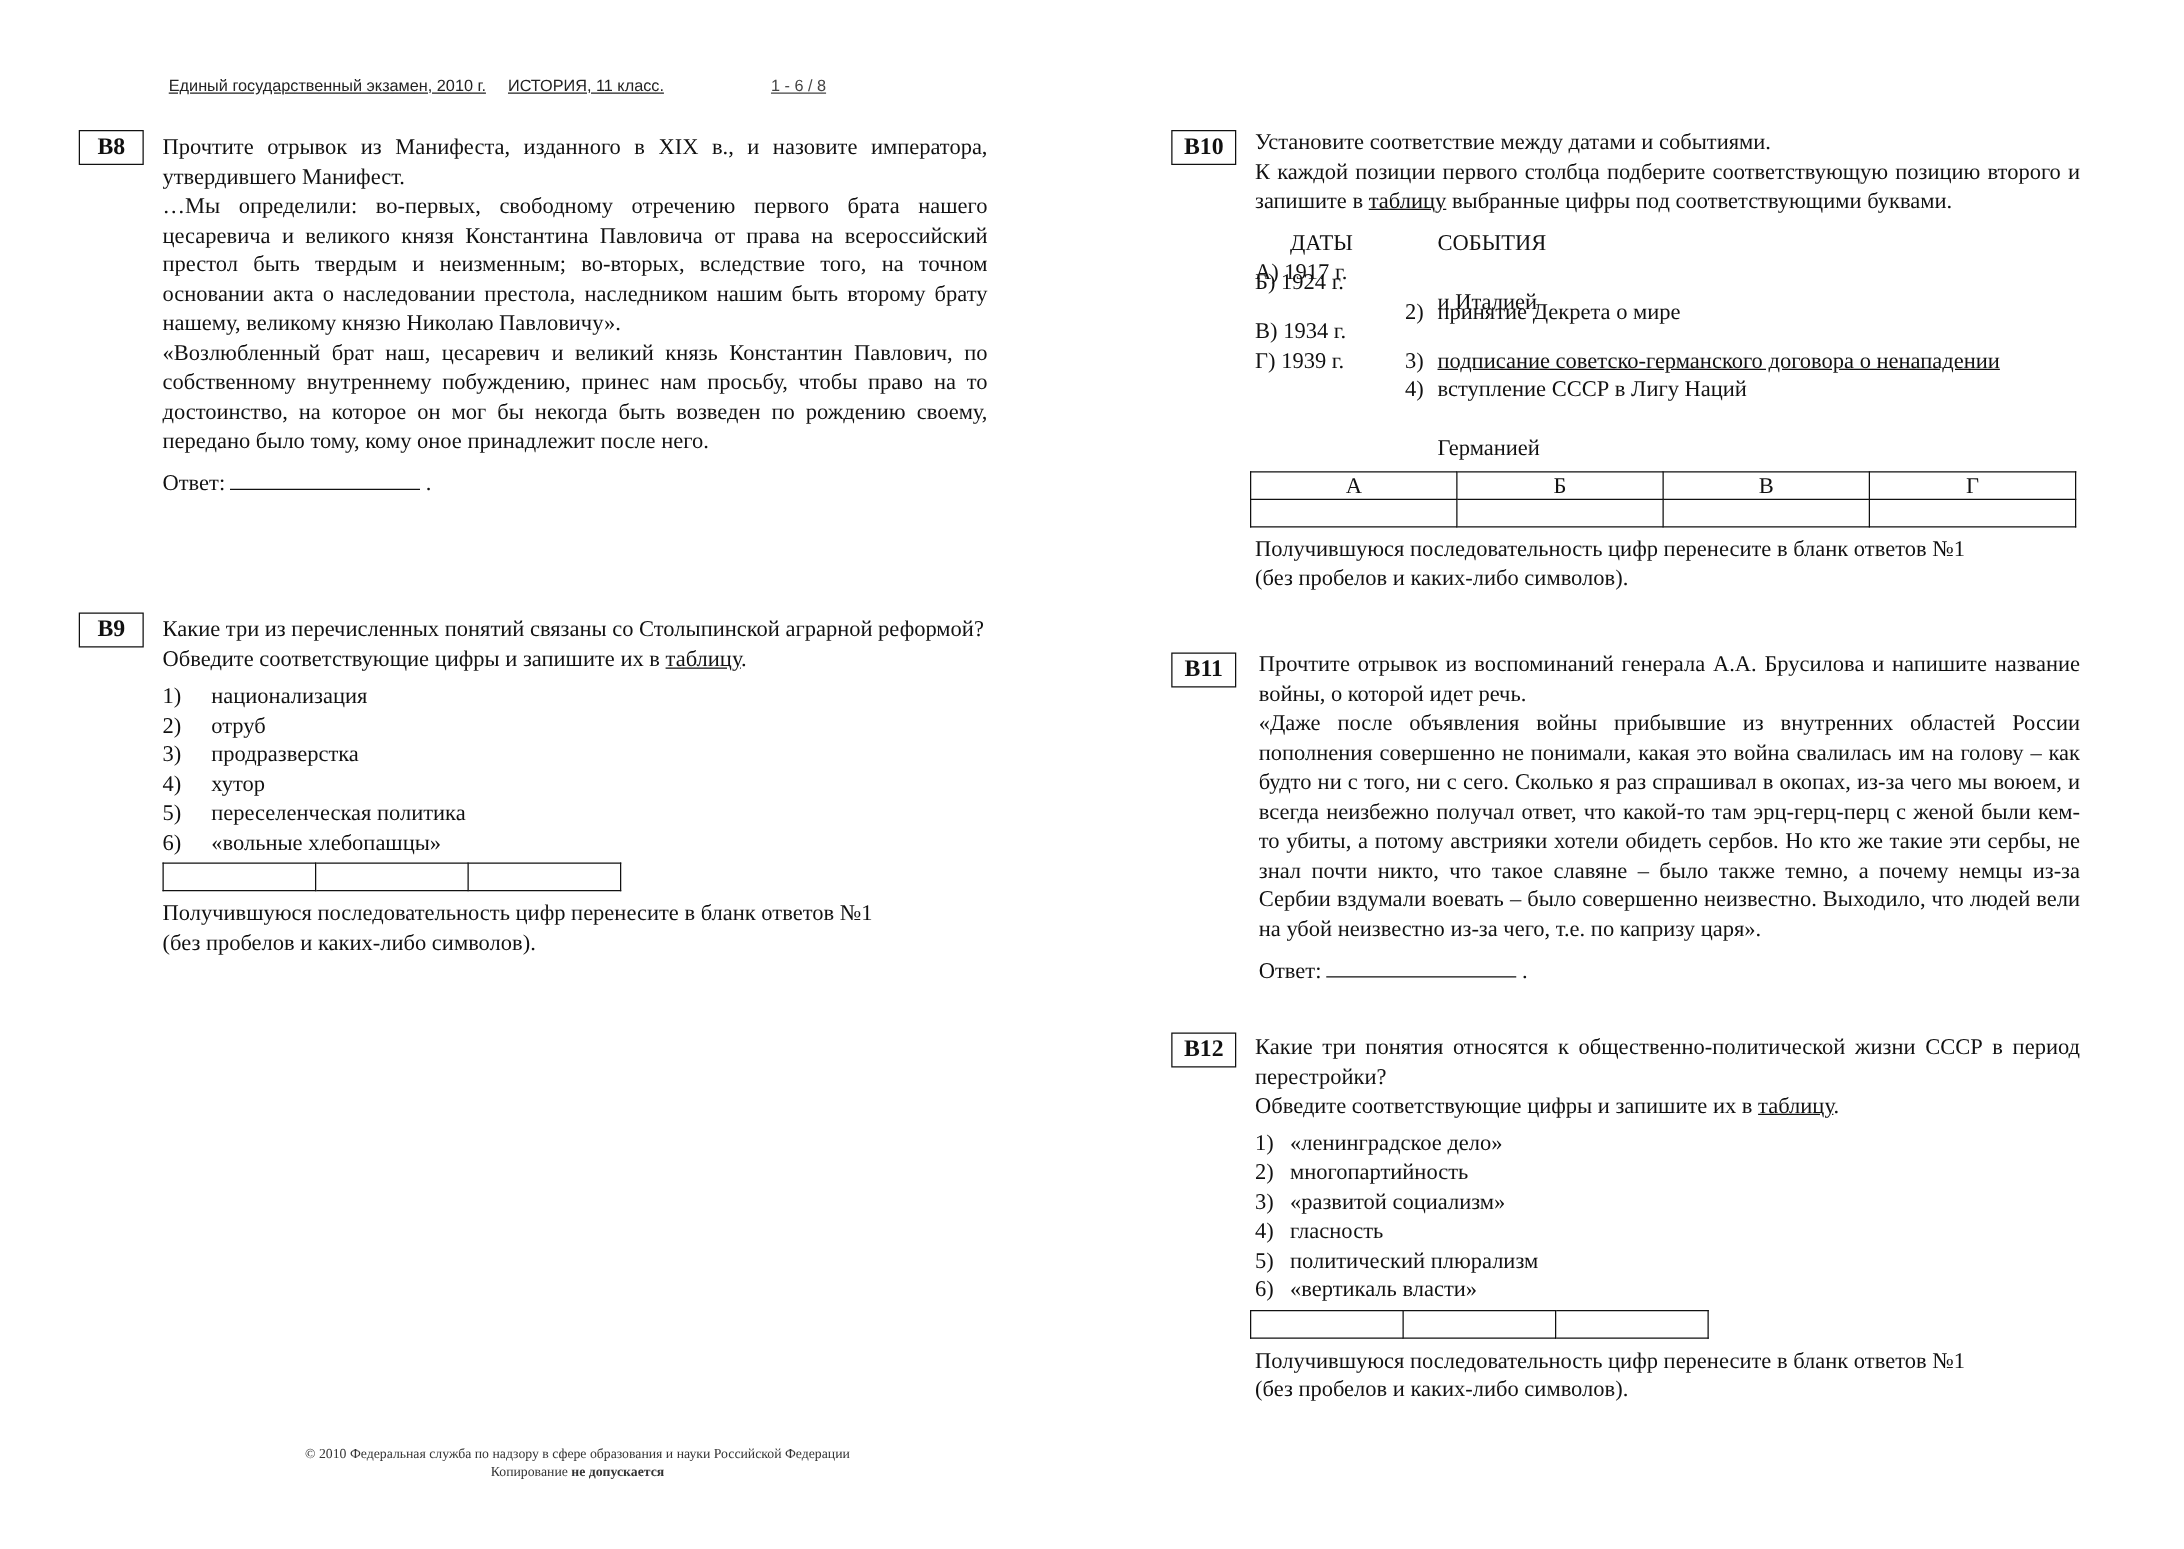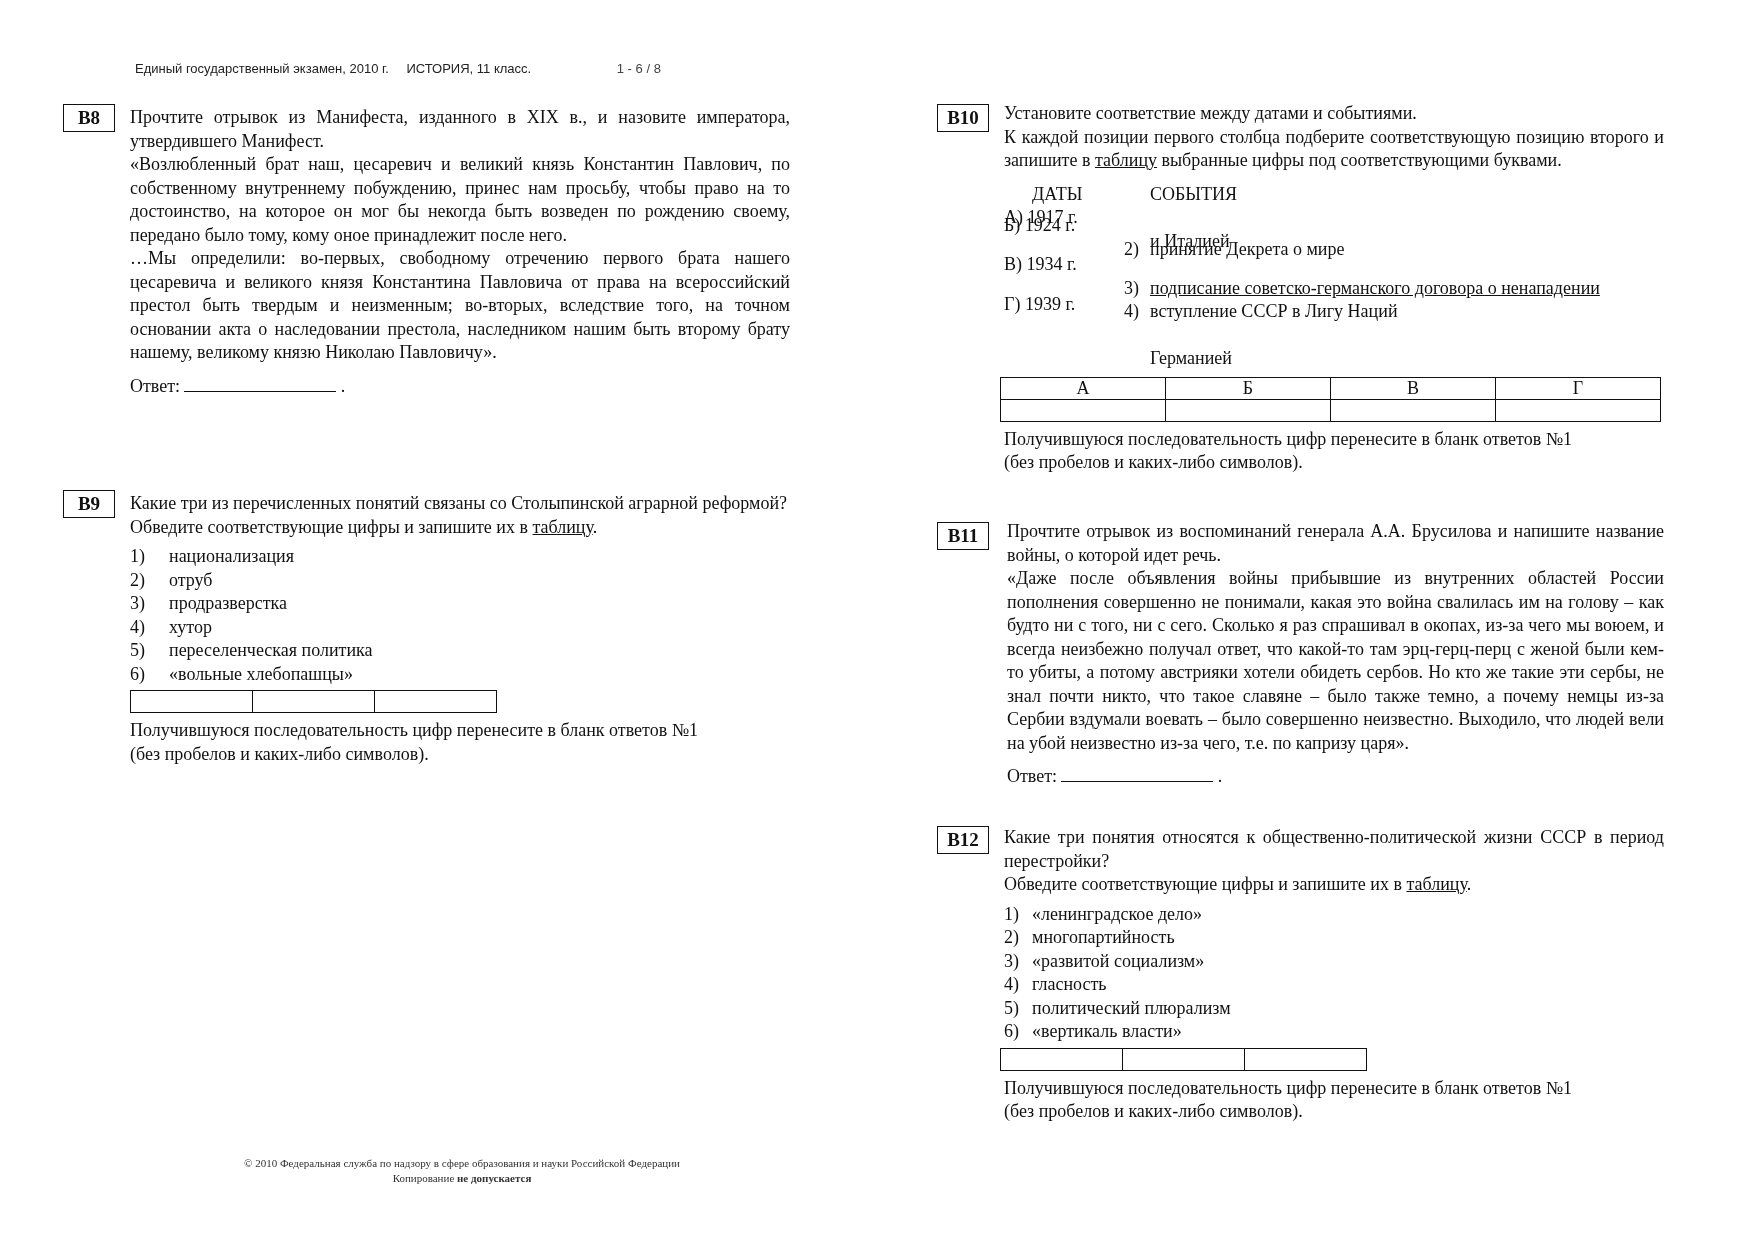--- a/index.html
+++ b/index.html
@@ -6,21 +6,21 @@
   body {
     width: 1747px; height: 1239px;
     background: #ffffff; color: #111;
     font-family: "Liberation Serif", serif;
     position: relative; overflow: hidden;
   }
   .header {
     position: absolute; left: 135px; top: 61px;
     font-family: "Liberation Sans", sans-serif; font-size: 13px; color: #222;
   }
-  .header span { display: inline-block; }
+  .header span { display: inline-block; text-decoration: underline; }
   .header .h-exam { margin-right: 14px; }
   .header .h-subj { margin-right: 82px; }
   .page-num { font-family: "Liberation Sans", sans-serif; font-size: 13px; color: #444; }
 
   .col { position: absolute; font-size: 18px; line-height: 23.5px; }
   .col-left { left: 130px; width: 660px; }
   .col-right { left: 1004px; width: 660px; }
 
   .task { position: absolute; }
   .task-label {
@@ -63,22 +63,22 @@
 <div class="header">
   <span class="h-exam">Единый государственный экзамен, 2010 г.</span>
   <span class="h-subj">ИСТОРИЯ,  11  класс.</span>
   <span class="page-num">1 - 6 / 8</span>
 </div>
 
 <div class="task" style="left:0;top:0;">
   <div class="task-label" style="left:63px;top:104px;">B8</div>
   <div class="col col-left" style="top:106px;">
     <p class="p">Прочтите отрывок из Манифеста, изданного в XIX в., и назовите императора, утвердившего Манифест.</p>
+    <p class="p">…Мы определили: во-первых, свободному отречению первого брата нашего цесаревича и великого князя Константина Павловича от права на всероссийский престол быть твердым и неизменным; во-вторых, вследствие того, на точном основании акта о наследовании престола, наследником нашим быть второму брату нашему, великому князю Николаю Павловичу».</p>
     <p class="p">«Возлюбленный брат наш, цесаревич и великий князь Константин Павлович, по собственному внутреннему побуждению, принес нам просьбу, чтобы право на то достоинство, на которое он мог бы некогда быть возведен по рождению своему, передано было тому, кому оное принадлежит после него.</p>
-    <p class="p">…Мы определили: во-первых, свободному отречению первого брата нашего цесаревича и великого князя Константина Павловича от права на всероссийский престол быть твердым и неизменным; во-вторых, вследствие того, на точном основании акта о наследовании престола, наследником нашим быть второму брату нашему, великому князю Николаю Павловичу».</p>
     <div class="answer-line">
       <span>Ответ:</span><span class="blank"></span>
       <span>.</span>
     </div>
   </div>
 </div>
 
 <div class="task" style="left:0;top:0;">
   <div class="task-label" style="left:63px;top:490px;">B9</div>
   <div class="col col-left" style="top:492px;font-family:Liberation Serif, serif;">
@@ -129,21 +129,21 @@
   <div class="col col-right" style="top:102px;">
     <p class="p">Установите соответствие между датами и событиями.</p>
     <p class="p"><span>К каждой позиции первого столбца подберите соответствующую позицию второго и запишите в </span><span class="u">таблицу</span><span> выбранные цифры под соответствующими буквами.</span></p>
     <div class="match">
       <span class="dates-h">ДАТЫ</span>
       <span class="events-h">СОБЫТИЯ</span>
 
       <span class="date" style="top:23.5px;">А) 1917 г.</span>
       <span class="date" style="top:31px;">Б) 1924 г.</span>
       <span class="date" style="top:70.5px;">В) 1934 г.</span>
-      <span class="date" style="top:94px;margin-top:16px;">Г) 1939 г.</span>
+      <span class="date" style="top:94px;">Г) 1939 г.</span>
 
       <span class="cont" style="top:47px;">и Италией</span>
       <span class="event" style="top:55px;"><span class="n">2)</span><span>принятие Декрета о мире</span></span>
       <span class="event" style="top:94px;text-decoration:underline;"><span class="n">3)</span><span>подписание советско-германского договора о ненападении</span></span>
       <span class="event" style="top:117.5px;"><span class="n">4)</span><span>вступление СССР в Лигу Наций</span></span>
       <span class="cont" style="top:164.5px;">Германией</span>
     </div>
     <table class="ans" style="margin-left:-4px;margin-top:4px;">
       <tbody>
           <tr>

